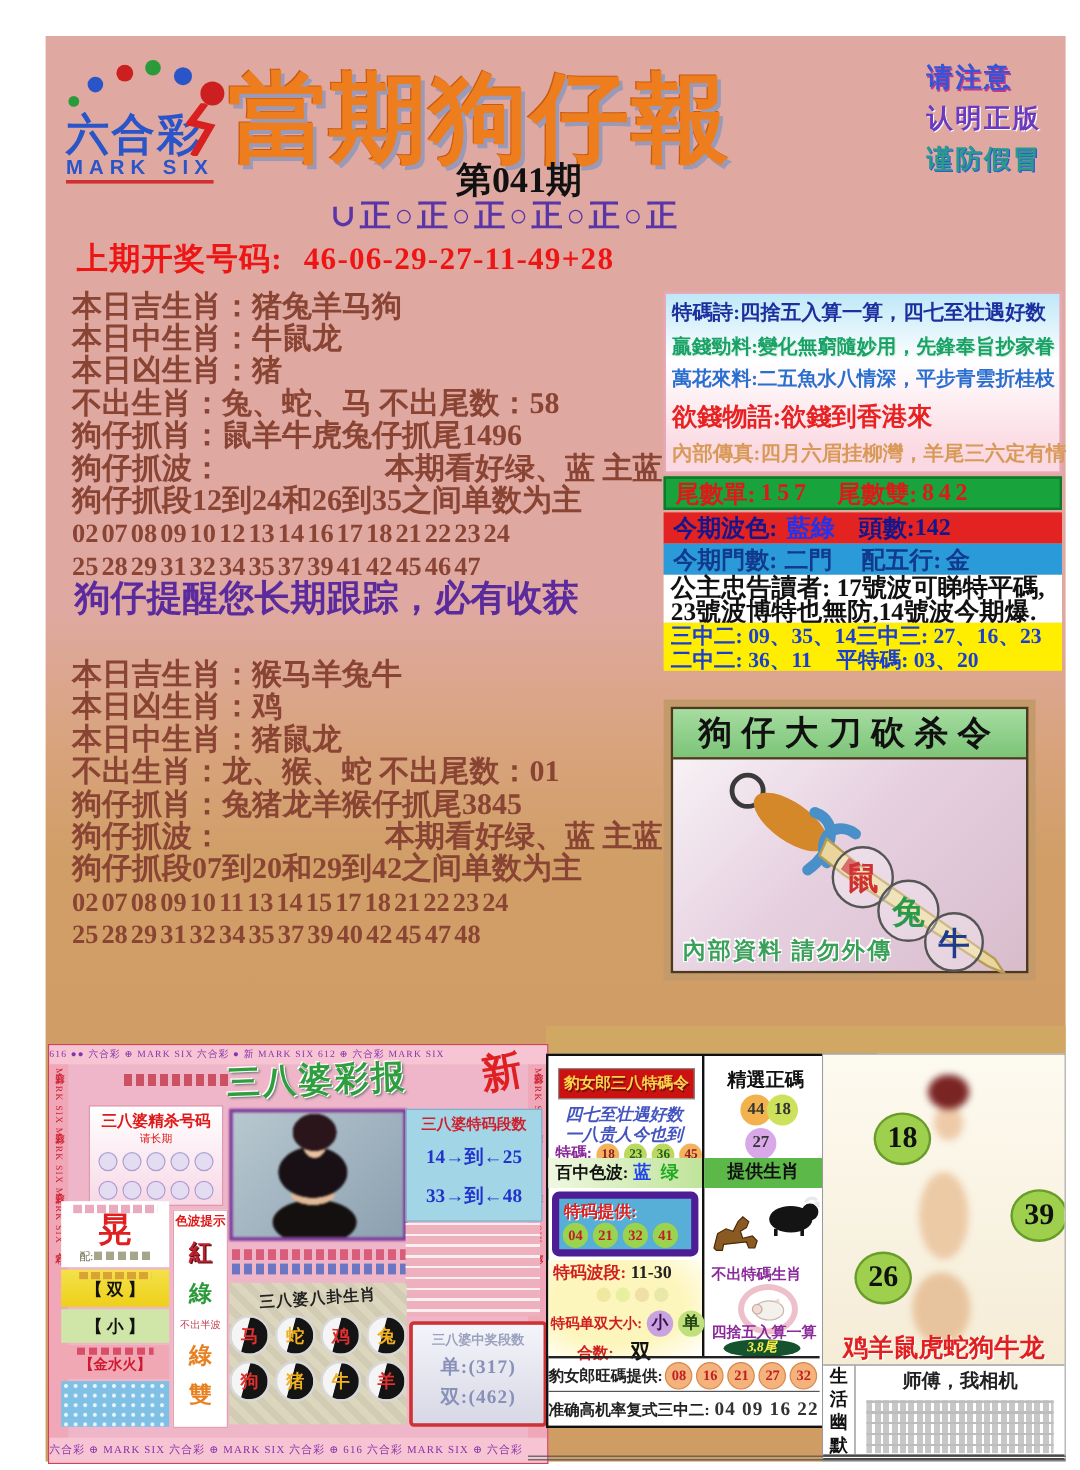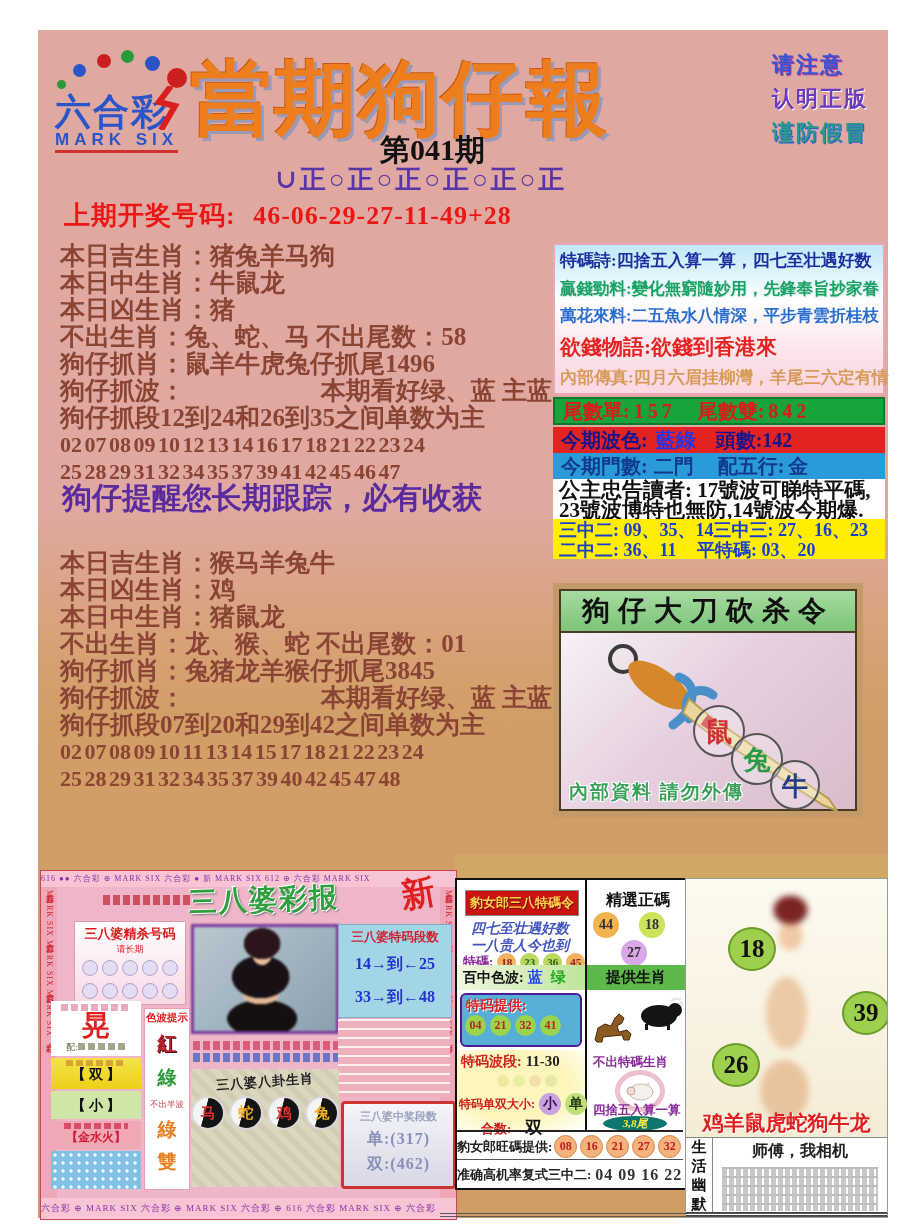--- a/index.html
+++ b/index.html
@@ -283,54 +283,60 @@
 
     <div class="abs" style="left:150px;top:198px;width:148px;height:118px;text-align:center;
                 background:repeating-linear-gradient(45deg,#dcd6be 0 6px,#d2ccb4 6px 12px);">
       <div style="font-weight:bold;font-size:13px;color:#222;transform:rotate(-4deg);margin-top:4px;letter-spacing:1px;">三八婆八卦生肖</div>
       <div style="margin-top:5px;">
         <span class="yy" style="color:#e03030;">马</span>
         <span class="yy" style="color:#f0b020;">蛇</span>
         <span class="yy" style="color:#e03030;">鸡</span>
         <span class="yy" style="color:#f0b020;">兔</span>
       </div>
+      <div style="margin-top:4px;">
+        <span class="yy" style="color:#e03030;">狗</span>
+        <span class="yy" style="color:#f0b020;">猪</span>
+        <span class="yy" style="color:#f0b020;">牛</span>
+        <span class="yy" style="color:#e03030;">羊</span>
+      </div>
     </div>
   </div>
 
   <div class="midp">
     <div class="abs" style="left:128px;top:0;width:2px;height:250px;background:#111;"></div>
 
     <div class="abs" style="left:8px;top:10px;width:112px;height:24px;background:#cc1111;border:1px solid #888;
                 color:#ffd24a;font-weight:bold;font-size:13px;text-align:center;line-height:24px;
                 text-shadow:1px 1px 0 #701010;letter-spacing:0px;">豹女郎三八特碼令</div>
     <div class="t cal" style="left:14px;top:40px;">四七至壮遇好数</div>
     <div class="t cal" style="left:14px;top:57px;">一八贵人今也到</div>
     <div class="abs" style="left:6px;top:72px;white-space:nowrap;">
       <span style="color:#8a2a9a;font-weight:bold;font-size:13px;">特碼:</span>
       <span class="c" style="width:19px;height:19px;background:#f2b25e;color:#902020;font-size:11px;">18</span>
       <span class="c" style="width:19px;height:19px;background:#bcd85e;color:#206020;font-size:11px;">23</span>
       <span class="c" style="width:19px;height:19px;background:#bcd85e;color:#206020;font-size:11px;">36</span>
       <span class="c" style="width:19px;height:19px;background:#f2b25e;color:#902020;font-size:11px;">45</span>
     </div>
 
     <div class="t" style="left:140px;top:10px;width:82px;text-align:center;font-weight:bold;font-size:16px;color:#111;">精選正碼</div>
-    <span class="c abs" style="left:136px;top:32px;width:26px;height:26px;background:#f2b24e;color:#333;font-size:14px;">44</span>
+    <span class="c abs" style="left:160px;top:32px;width:26px;height:26px;background:#f2b24e;color:#333;font-size:14px;">44</span>
     <span class="c abs" style="left:182px;top:32px;width:26px;height:26px;background:#cde25a;color:#333;font-size:14px;">18</span>
     <span class="c abs" style="left:164px;top:60px;width:26px;height:26px;background:#d9a8e8;color:#333;font-size:14px;">27</span>
 
     <div class="abs" style="left:0;top:85px;width:128px;height:25px;background:linear-gradient(90deg,#f0f8e0,#bfe49a);
                 display:flex;align-items:center;padding-left:6px;box-sizing:border-box;white-space:nowrap;">
       <span style="font-weight:bold;font-size:14px;color:#111;">百中色波:</span>
       <span style="font-weight:bold;font-size:15px;color:#2244ee;margin-left:4px;">蓝</span>
       <span style="font-weight:bold;font-size:15px;color:#22aa22;margin-left:8px;">绿</span>
     </div>
     <div class="abs" style="left:130px;top:85px;width:98px;height:25px;background:#5cb848;color:#111;font-weight:bold;
                 font-size:15px;text-align:center;line-height:25px;">提供生肖</div>
 
-    <div class="abs" style="left:3px;top:113px;width:122px;height:54px;background:#57aed6;border:2px solid #4c1d95;border-radius:6px;box-sizing:border-box;">
+    <div class="abs" style="left:3px;top:113px;width:122px;height:54px;background:#57aed6;border:6px solid #4c1d95;border-radius:6px;box-sizing:border-box;">
       <div style="color:#e02020;font-weight:bold;font-size:14px;margin:2px 0 0 4px;text-shadow:1px 1px 0 #fff;">特码提供:</div>
       <div style="margin-left:3px;">
         <span class="c" style="width:21px;height:21px;background:#9ad44e;color:#c02020;font-size:12px;">04</span>
         <span class="c" style="width:21px;height:21px;background:#9ad44e;color:#c02020;font-size:12px;">21</span>
         <span class="c" style="width:21px;height:21px;background:#9ad44e;color:#c02020;font-size:12px;">32</span>
         <span class="c" style="width:21px;height:21px;background:#9ad44e;color:#c02020;font-size:12px;">41</span>
       </div>
     </div>
     <svg class="abs" style="left:134px;top:130px;" width="42" height="34" viewBox="0 0 42 34">
       <path d="M4 30 L7 18 L14 14 L20 16 L24 8 L28 4 L33 8 L31 13 L26 16 L28 22 L36 20 L40 24 L38 30 L33 30 L31 25 L12 27 L11 32 L6 32 Z" fill="#8a5a22" stroke="#4a2a08" stroke-width="1"></path>
@@ -367,21 +373,21 @@
 
     <div class="t purple-b" style="left:136px;top:174px;">不出特碼生肖</div>
     <div class="abs" style="left:158px;top:190px;width:40px;height:32px;border:5px solid #eec0cc;border-radius:50%;background:#fff;display:flex;align-items:center;justify-content:center;">
       <svg width="30" height="20" viewBox="0 0 30 20">
         <ellipse cx="16" cy="11" rx="12" ry="8" fill="#f4f0ec" stroke="#c8b8b0" stroke-width="1"></ellipse>
         <circle cx="6" cy="10" r="4" fill="#f0dcd4" stroke="#c8a8a0" stroke-width="1"></circle>
         <path d="M20 3 L24 1 L25 6 Z" fill="#e8d8d0"></path>
       </svg>
     </div>
     <div class="t purple-b" style="left:136px;top:222px;">四捨五入算一算</div>
-    <div class="abs" style="left:146px;top:236px;width:64px;height:15px;background:#0f766e;border-radius:50%;color:#ffee44;
+    <div class="abs" style="left:146px;top:236px;width:64px;height:15px;background:#14532d;border-radius:50%;color:#ffee44;
                 font-weight:bold;font-size:11px;font-style:italic;text-align:center;line-height:15px;">3,8尾</div>
 
     <div class="abs" style="left:0;top:250px;width:226px;height:29px;border-top:2px solid #222;display:flex;align-items:center;white-space:nowrap;">
       <span style="font-weight:bold;font-size:13px;color:#222;">豹女郎旺碼提供:</span>
       <span class="c" style="width:21px;height:21px;background:#f4b27c;border:1px solid #d8884a;color:#c02020;font-size:12px;margin-left:2px;">08</span>
       <span class="c" style="width:21px;height:21px;background:#f4b27c;border:1px solid #d8884a;color:#c02020;font-size:12px;margin-left:3px;">16</span>
       <span class="c" style="width:21px;height:21px;background:#f4b27c;border:1px solid #d8884a;color:#c02020;font-size:12px;margin-left:3px;">21</span>
       <span class="c" style="width:21px;height:21px;background:#f4b27c;border:1px solid #d8884a;color:#c02020;font-size:12px;margin-left:3px;">27</span>
       <span class="c" style="width:21px;height:21px;background:#f4b27c;border:1px solid #d8884a;color:#c02020;font-size:12px;margin-left:3px;">32</span>
     </div>

